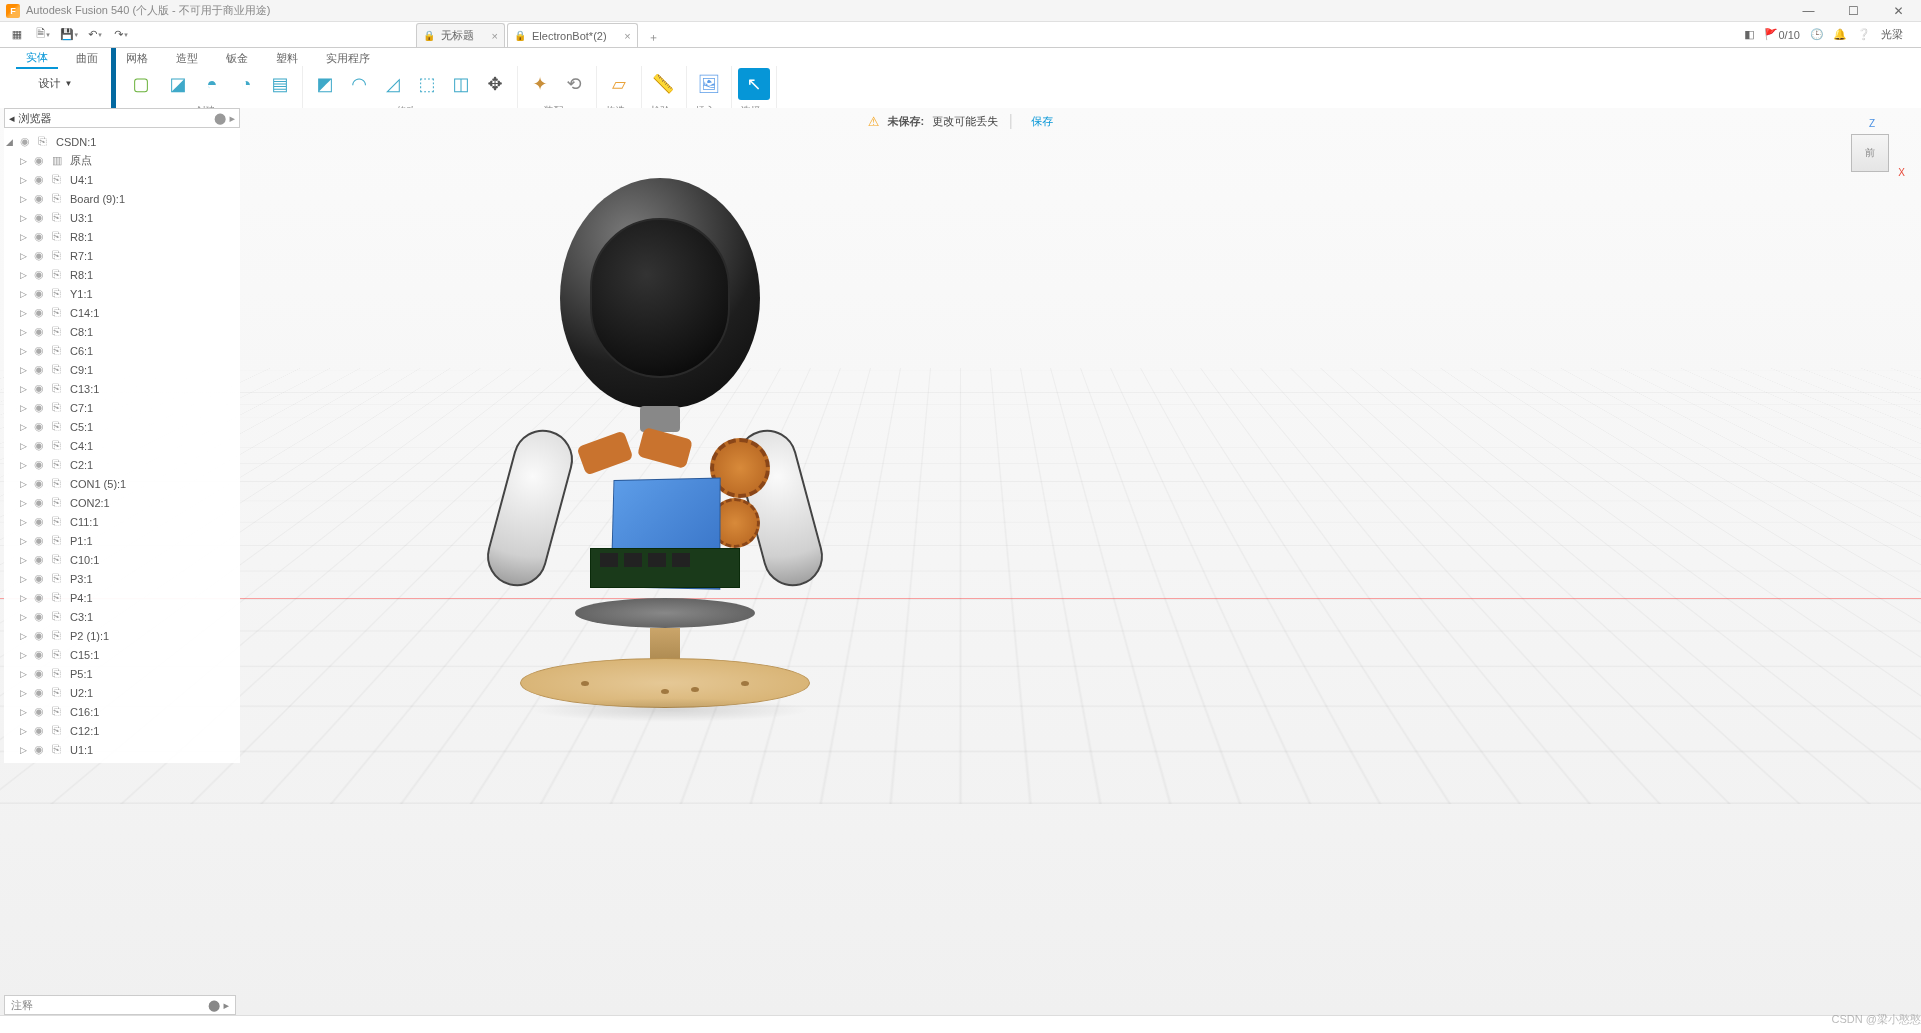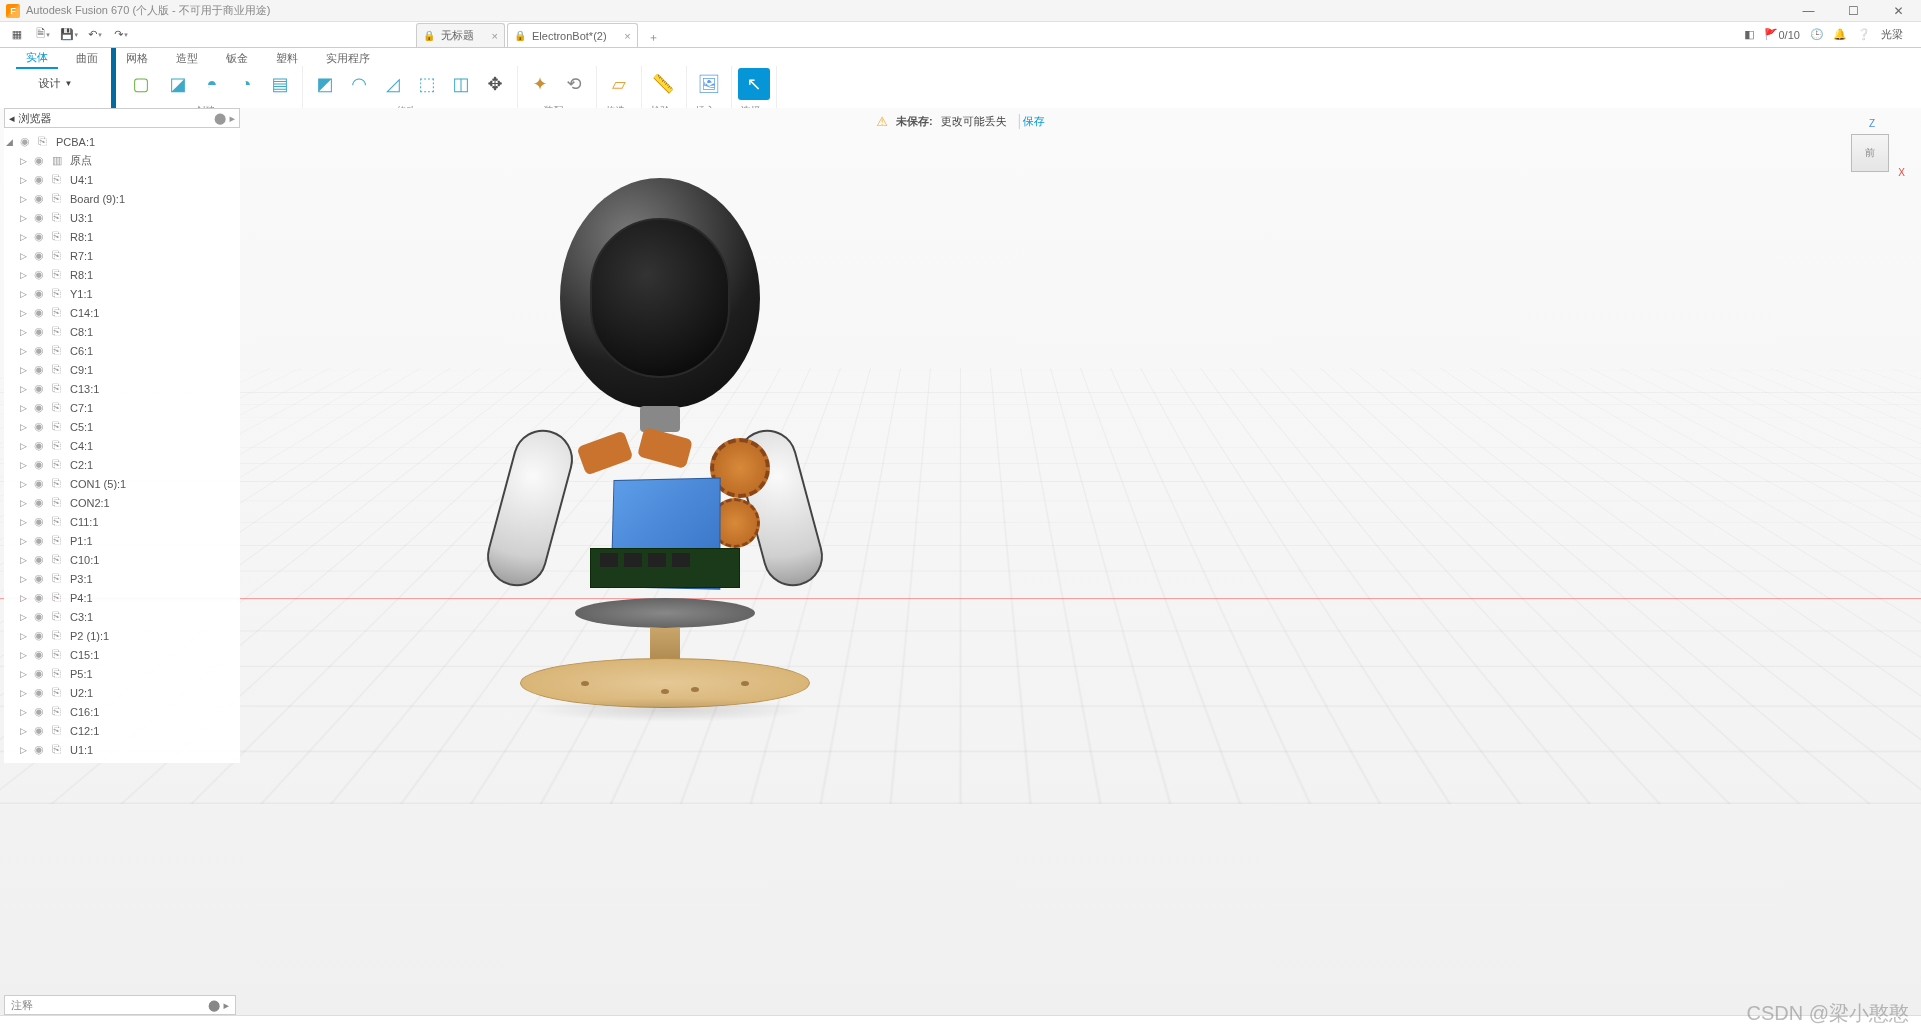--- a/index.html
+++ b/index.html
@@ -77,43 +77,43 @@
 .base-plate { position:absolute; left:85px; top:420px; width:180px; height:30px; border-radius:50%; background:radial-gradient(#888,#555); }
 .stem { position:absolute; left:160px; top:450px; width:30px; height:40px; background:linear-gradient(#caa56a,#a8854c); }
 .wood-base { position:absolute; left:30px; top:480px; width:290px; height:50px; border-radius:50%; background:radial-gradient(#e5c896,#d4ad6a); border:1px solid #b89050; }
 .wood-hole { position:absolute; width:8px; height:5px; border-radius:50%; background:#a07840; }
 .shadow { position:absolute; left:40px; top:520px; width:280px; height:24px; border-radius:50%; background:radial-gradient(rgba(0,0,0,0.12), transparent 70%); }
 
 
 .save-notice { position:absolute; top:114px; left:50%; transform:translateX(-50%); display:flex; align-items:center; gap:8px; font-size:11px; z-index:5; }
 .warn-icon { color:#f5a623; font-size:13px; }
 .save-notice .bold { font-weight:bold; color:#555; }
-.save-notice .link { color:#0696d7; border-left:1px solid #ccc; padding-left:3px; margin-left:4px; }
+.save-notice .link { color:#0696d7; border-left:1px solid #ccc; padding-left:20px; margin-left:4px; }
 
 
 .viewcube { position:absolute; top:120px; right:20px; width:60px; height:60px; z-index:5; }
 .cube-face { position:absolute; left:10px; top:14px; width:38px; height:38px; border:1px solid #bbb; background:linear-gradient(#f5f5f5,#e5e5e5); display:flex; justify-content:center; align-items:center; font-size:10px; color:#888; }
 .axis-z { position:absolute; top:-2px; right:26px; color:#4a90e2; font-size:10px; }
 .axis-x { position:absolute; bottom:2px; right:-4px; color:#e74c3c; font-size:10px; }
 
 
 .timeline { position:absolute; bottom:0; left:0; right:0; height:18px; background:#fff; border-top:1px solid #ddd; display:flex; align-items:center; padding:0 8px; font-size:11px; color:#888; }
 
 
 .comment-bar { position:absolute; bottom:18px; left:4px; width:232px; height:20px; border:1px solid #ccc; background:rgba(255,255,255,0.95); display:flex; align-items:center; padding:0 6px; font-size:11px; color:#888; z-index:10; }
 .comment-bar .dot { margin-left:auto; }
 
-.watermark { position:absolute; bottom:6px; right:12px; color:rgba(120,120,120,0.5); font-size:20px; z-index: 20; }
+.watermark { position:absolute; bottom:6px; right:0; color:rgba(120,120,120,0.5); font-size:11px; z-index: 20; }
 </style>
 </head>
 <body>
 
 <div class="titlebar">
   <div class="app-icon">F</div>
-  <div class="title-text">Autodesk Fusion 670 (个人版 - 不可用于商业用途)</div>
+  <div class="title-text">Autodesk Fusion 540 (个人版 - 不可用于商业用途)</div>
   <div class="win-controls">
     <div class="win-btn">—</div>
     <div class="win-btn">☐</div>
     <div class="win-btn">✕</div>
   </div>
 </div>
 
 <div class="qat">
   <div class="qat-item">▦</div>
   <div class="qat-item qat-sep">🗎</div>
@@ -269,21 +269,21 @@
   <div class="panel-header">
     <span style="margin-right:4px;">◂</span>
     <span>浏览器</span>
     <span class="collapse">⬤ ▸</span>
   </div>
   <div class="tree">
     <div class="tree-row root">
       <span class="arrow">◢</span>
       <span class="vis">◉</span>
       <span class="comp">⎘</span>
-      <span>PCBA:1</span>
+      <span>CSDN:1</span>
     </div>
     <div id="tree-items">
         <div class="tree-row indent1">
           <span class="arrow">▷</span>
           <span class="vis">◉</span>
           <span class="comp">▥</span>
           <span>原点</span>
         </div>
         <div class="tree-row indent1">
           <span class="arrow">▷</span>

